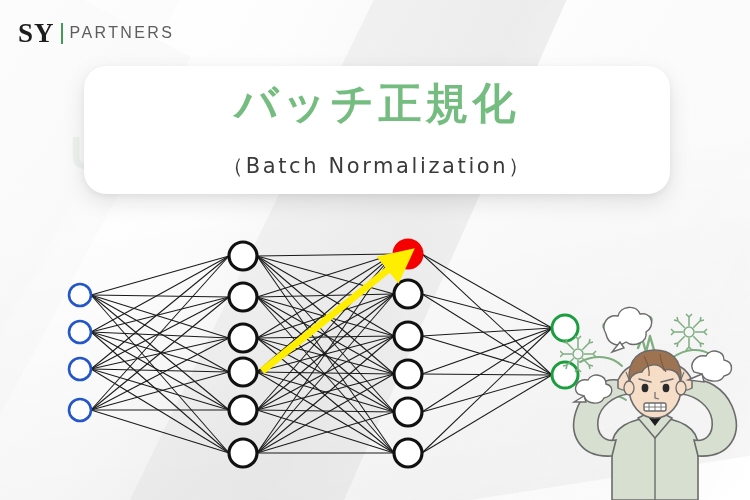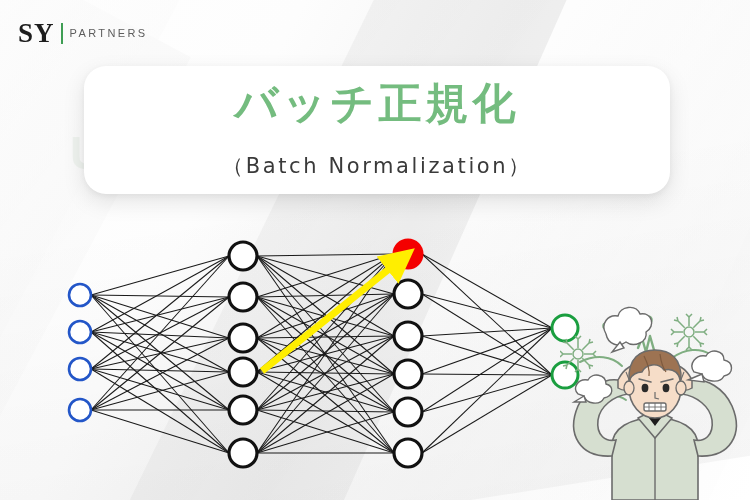--- a/index.html
+++ b/index.html
@@ -79,21 +79,21 @@
     line-height: 1;
     text-align: center;
   }
   #logo .divider {
     width: 2px;
     height: 21px;
     background: #3f9e54;
     margin: 0 7px 0 6px;
   }
   #logo .partners {
-    font-size: 11px;
+    font-size: 16px;
     letter-spacing: 2.4px;
     color: #5d5d5d;
     line-height: 1;
   }
 
   
   #watermark {
     position: absolute;
     left: 70px;
     top: 126px;

